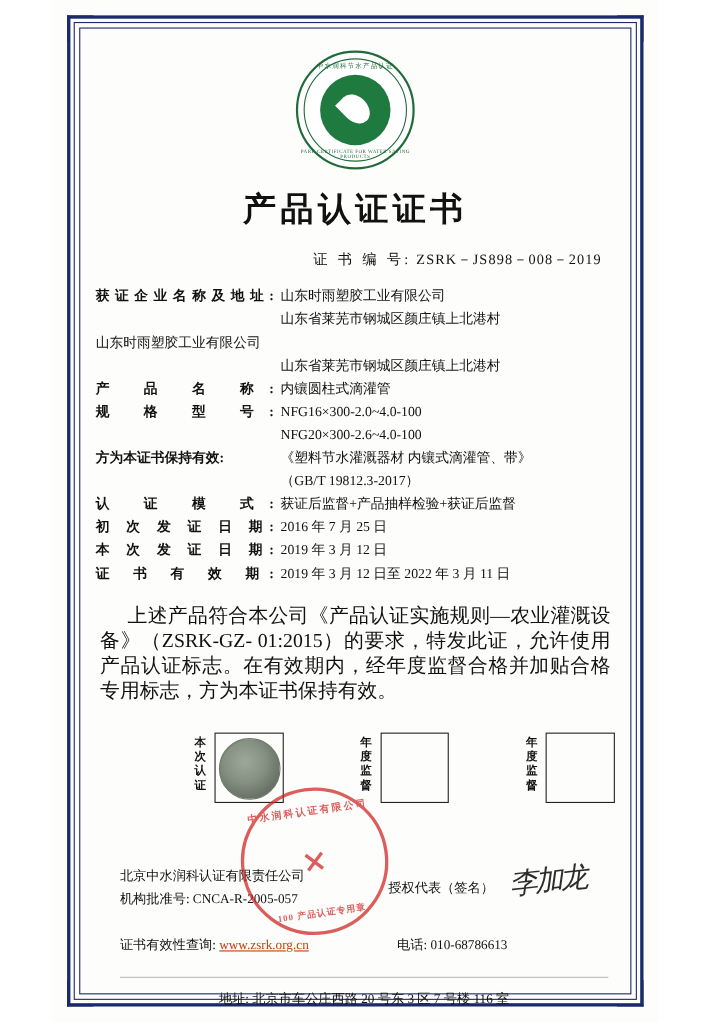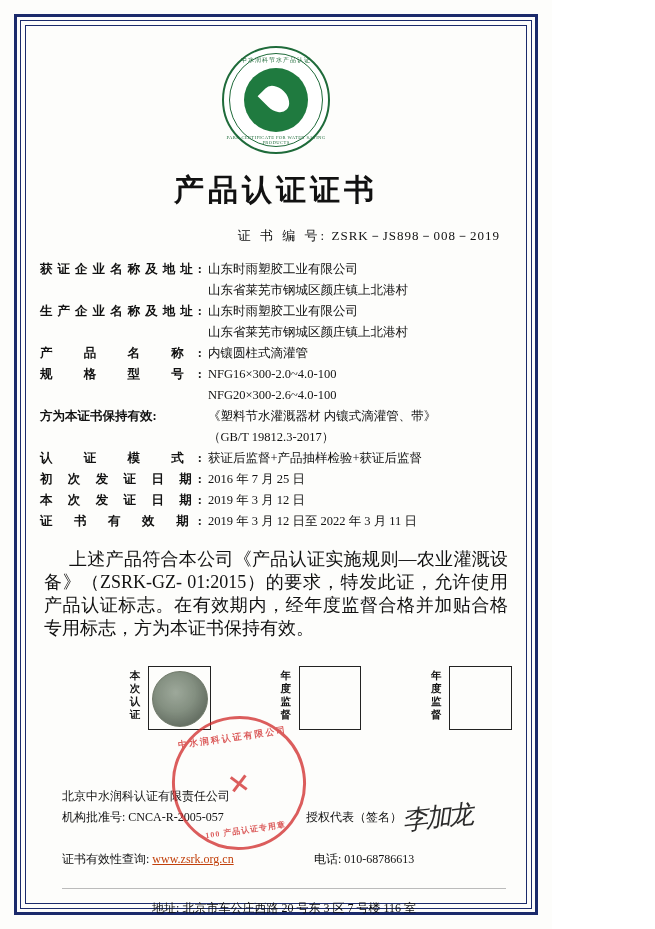--- a/index.html
+++ b/index.html
@@ -8,20 +8,21 @@
     background:#ffffff;
     font-family:"Liberation Serif", serif;
     color:#111;
     overflow:hidden;
   }
   .page{
     position:relative;
     width:552px;height:929px;
     background:#fdfdfb;
     box-sizing:border-box;
+    margin-left:47px;
   }
   
   .border-outer{
     position:absolute;left:14px;top:14px;right:14px;bottom:14px;
     border:3px solid #1b2a6b;
   }
   .border-mid{
     position:absolute;left:20px;top:20px;right:20px;bottom:20px;
     border:1px solid #1b2a6b;
   }
@@ -182,21 +183,21 @@
 
   
   .sig-block{
     margin-top:56px;
     display:flex;
     font-size:12px;
     line-height:21px;
     padding-left:22px;
   }
   .sig-left{width:244px;}
-  .sig-right{flex:1;display:flex;align-items:flex-end;gap:0;}
+  .sig-right{flex:1;display:flex;align-items:center;gap:14px;}
   .sig-script{
     font-family:"DejaVu Serif", serif;
     font-style:italic;
     font-size:26px;
     color:#1a1a1a;
     transform:rotate(-6deg);
     margin-top:-12px;
     letter-spacing:-3px;
     opacity:.92;
   }
@@ -257,21 +258,20 @@
       <div class="row">
         <div class="label">获证企业名称及地址:</div>
         <div class="value">山东时雨塑胶工业有限公司</div>
       </div>
       <div class="row cont">
         <div class="label">获证企业名称及地址:</div>
         <div class="value">山东省莱芜市钢城区颜庄镇上北港村</div>
       </div>
 
       <div class="row">
-        <div class="label">生产企业名称及地址:</div>
         <div class="value">山东时雨塑胶工业有限公司</div>
       </div>
       <div class="row cont">
         <div class="label">生产企业名称及地址:</div>
         <div class="value">山东省莱芜市钢城区颜庄镇上北港村</div>
       </div>
 
       <div class="row">
         <div class="label">产 品 名 称:</div>
         <div class="value">内镶圆柱式滴灌管</div>

